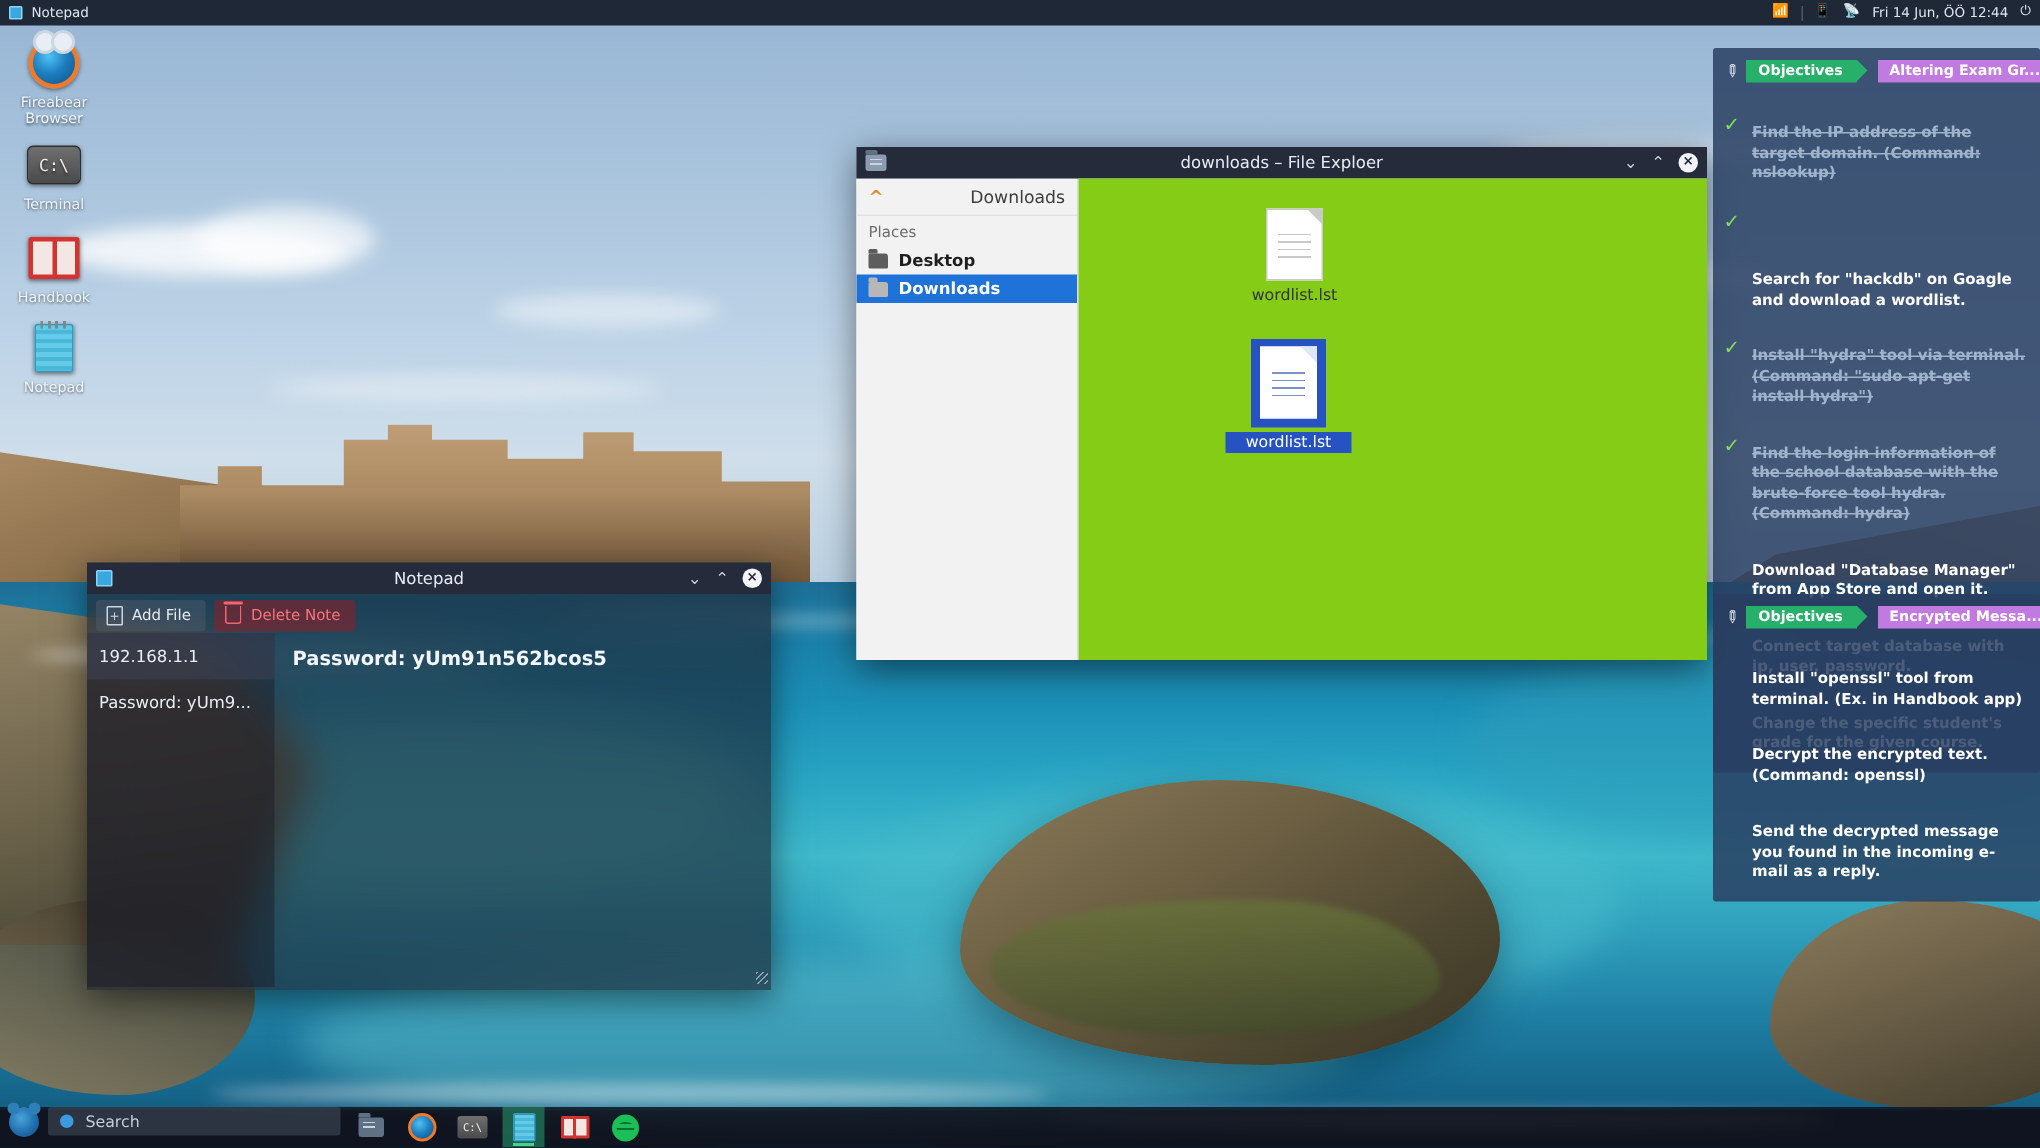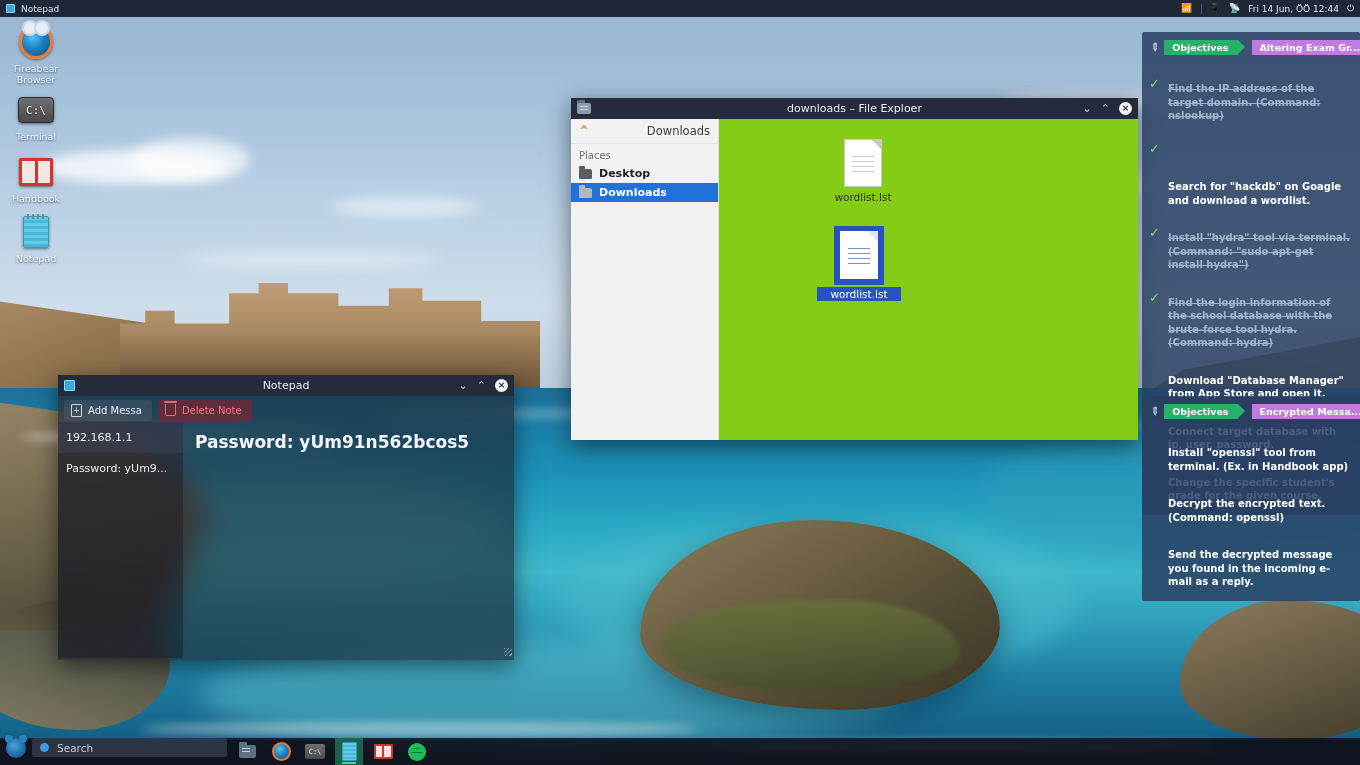--- a/index.html
+++ b/index.html
@@ -272,21 +272,21 @@
     background: #f0666e; border-radius: 1px;
   }
   .np-content { display: flex; height: 236px; }
   .np-list { width: 125px; background: rgba(20,22,32,.38); }
   .np-note {
     padding: 9px 8px; font-size: 11px; color: #e9eef6; cursor: pointer;
     white-space: nowrap; overflow: hidden; text-overflow: ellipsis;
   }
   .np-note.active { background: rgba(60,66,86,.55); }
   .np-editor {
-    flex: 1; padding: 10px 12px; font-size: 17px; color: #f2f5fa;
+    flex: 1; padding: 10px 12px; font-size: 13px; color: #f2f5fa;
     font-weight: bold; position: relative;
   }
   .np-resize {
     position: absolute; right: 2px; bottom: 2px; width: 8px; height: 8px;
     background: repeating-linear-gradient(135deg, rgba(220,228,240,.55) 0 1px, transparent 1px 3px);
   }
 
   
   .obj-panel {
     position: absolute; width: 218px; z-index: 40;
@@ -525,21 +525,21 @@
       <span class="win-ctl">
         <span class="ctl-chev">⌄</span>
         <span class="ctl-chev">⌃</span>
         <span class="ctl-close">×</span>
       </span>
     </div>
     <div class="np-body">
       <div class="np-toolbar">
         <div class="np-btn np-add">
           <span class="np-ico-doc"></span>
-          <span>Add Messa</span>
+          <span>Add File</span>
         </div>
         <div class="np-btn np-del">
           <span class="np-ico-trash"></span>
           <span>Delete Note</span>
         </div>
       </div>
       <div class="np-content">
         <div class="np-list">
           <div class="np-note active">192.168.1.1</div>
           <div class="np-note">Password: yUm9...</div>

